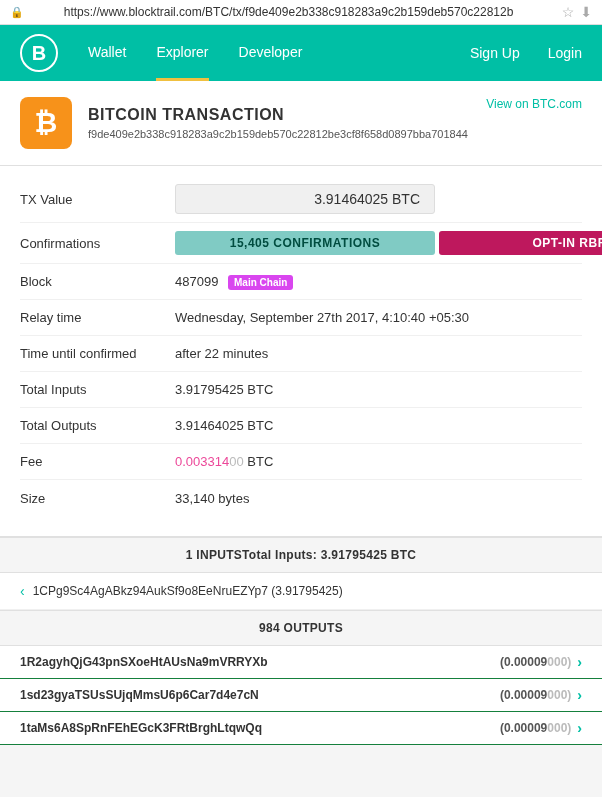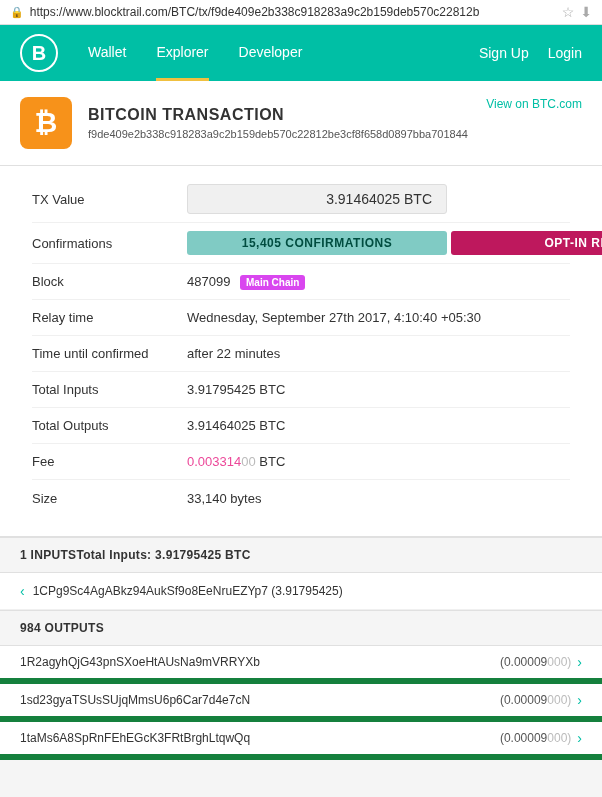--- a/index.html
+++ b/index.html
@@ -34,21 +34,21 @@
       text-decoration: none;
       font-size: 14px;
       padding: 18px 0;
       cursor: pointer;
     }
     .nav-item.active {
       border-bottom: 3px solid #f0c040;
     }
     .header-auth {
       display: flex;
-      gap: 19px;
+      gap: 28px;
     }
     .auth-link {
       color: white;
       font-size: 14px;
       cursor: pointer;
     }
 
     
     .url-bar {
       background: white;
@@ -61,20 +61,21 @@
       border-bottom: 1px solid #ddd;
     }
     .url-bar-lock {
       color: #4caf50;
       font-size: 11px;
     }
     .url-text {
       flex: 1;
       color: #333;
       font-size: 12px;
+      margin-left: 34px;
     }
     .url-star { color: #aaa; font-size: 14px; }
     .url-dl { color: #aaa; font-size: 14px; }
 
     
     .tx-header {
       background: white;
       padding: 16px 20px;
       display: flex;
       align-items: center;
@@ -110,21 +111,21 @@
       font-size: 12px;
       color: #00bfa5;
       cursor: pointer;
       white-space: nowrap;
       align-self: flex-start;
     }
 
     
     .details-table {
       background: white;
-      padding: 10px 32px 20px;
+      padding: 10px 20px 20px;
       border-bottom: 1px solid #e0e0e0;
     }
     .detail-row {
       display: flex;
       align-items: center;
       padding: 8px 0;
       border-bottom: 1px solid #f0f0f0;
       min-height: 36px;
     }
     .detail-row:last-child { border-bottom: none; }
@@ -201,21 +202,21 @@
 
     
     .section-header {
       background: #f5f5f5;
       padding: 10px 20px;
       font-size: 12px;
       font-weight: bold;
       color: #333;
       letter-spacing: 0.3px;
       display: flex;
-      justify-content: flex-start;
+      justify-content: center;
       align-items: center;
       border-top: 1px solid #e0e0e0;
       border-bottom: 1px solid #e0e0e0;
     }
 
     .input-item {
       background: white;
       padding: 10px 20px;
       display: flex;
       align-items: center;
@@ -229,23 +230,24 @@
       font-size: 12px;
       cursor: pointer;
     }
 
     .output-list { background: white; }
     .output-item {
       padding: 8px 20px;
       display: flex;
       justify-content: center;
       align-items: center;
-      border-bottom: 6px solid #15803d;
-      font-size: 12px;
-      color: #333;
+      border-bottom: 1px solid #15803d;
+      font-size: 12px;
+      color: #333;
+      font-weight: bold;
     }
     .output-item .addr { flex: 1; }
     .output-amount { color: #555; margin-right: 6px; }
     .output-zeros { color: #bbb; }
   </style>
 </head>
 <body>
 
 <div class="url-bar">
   <span class="url-bar-lock">🔒</span>

